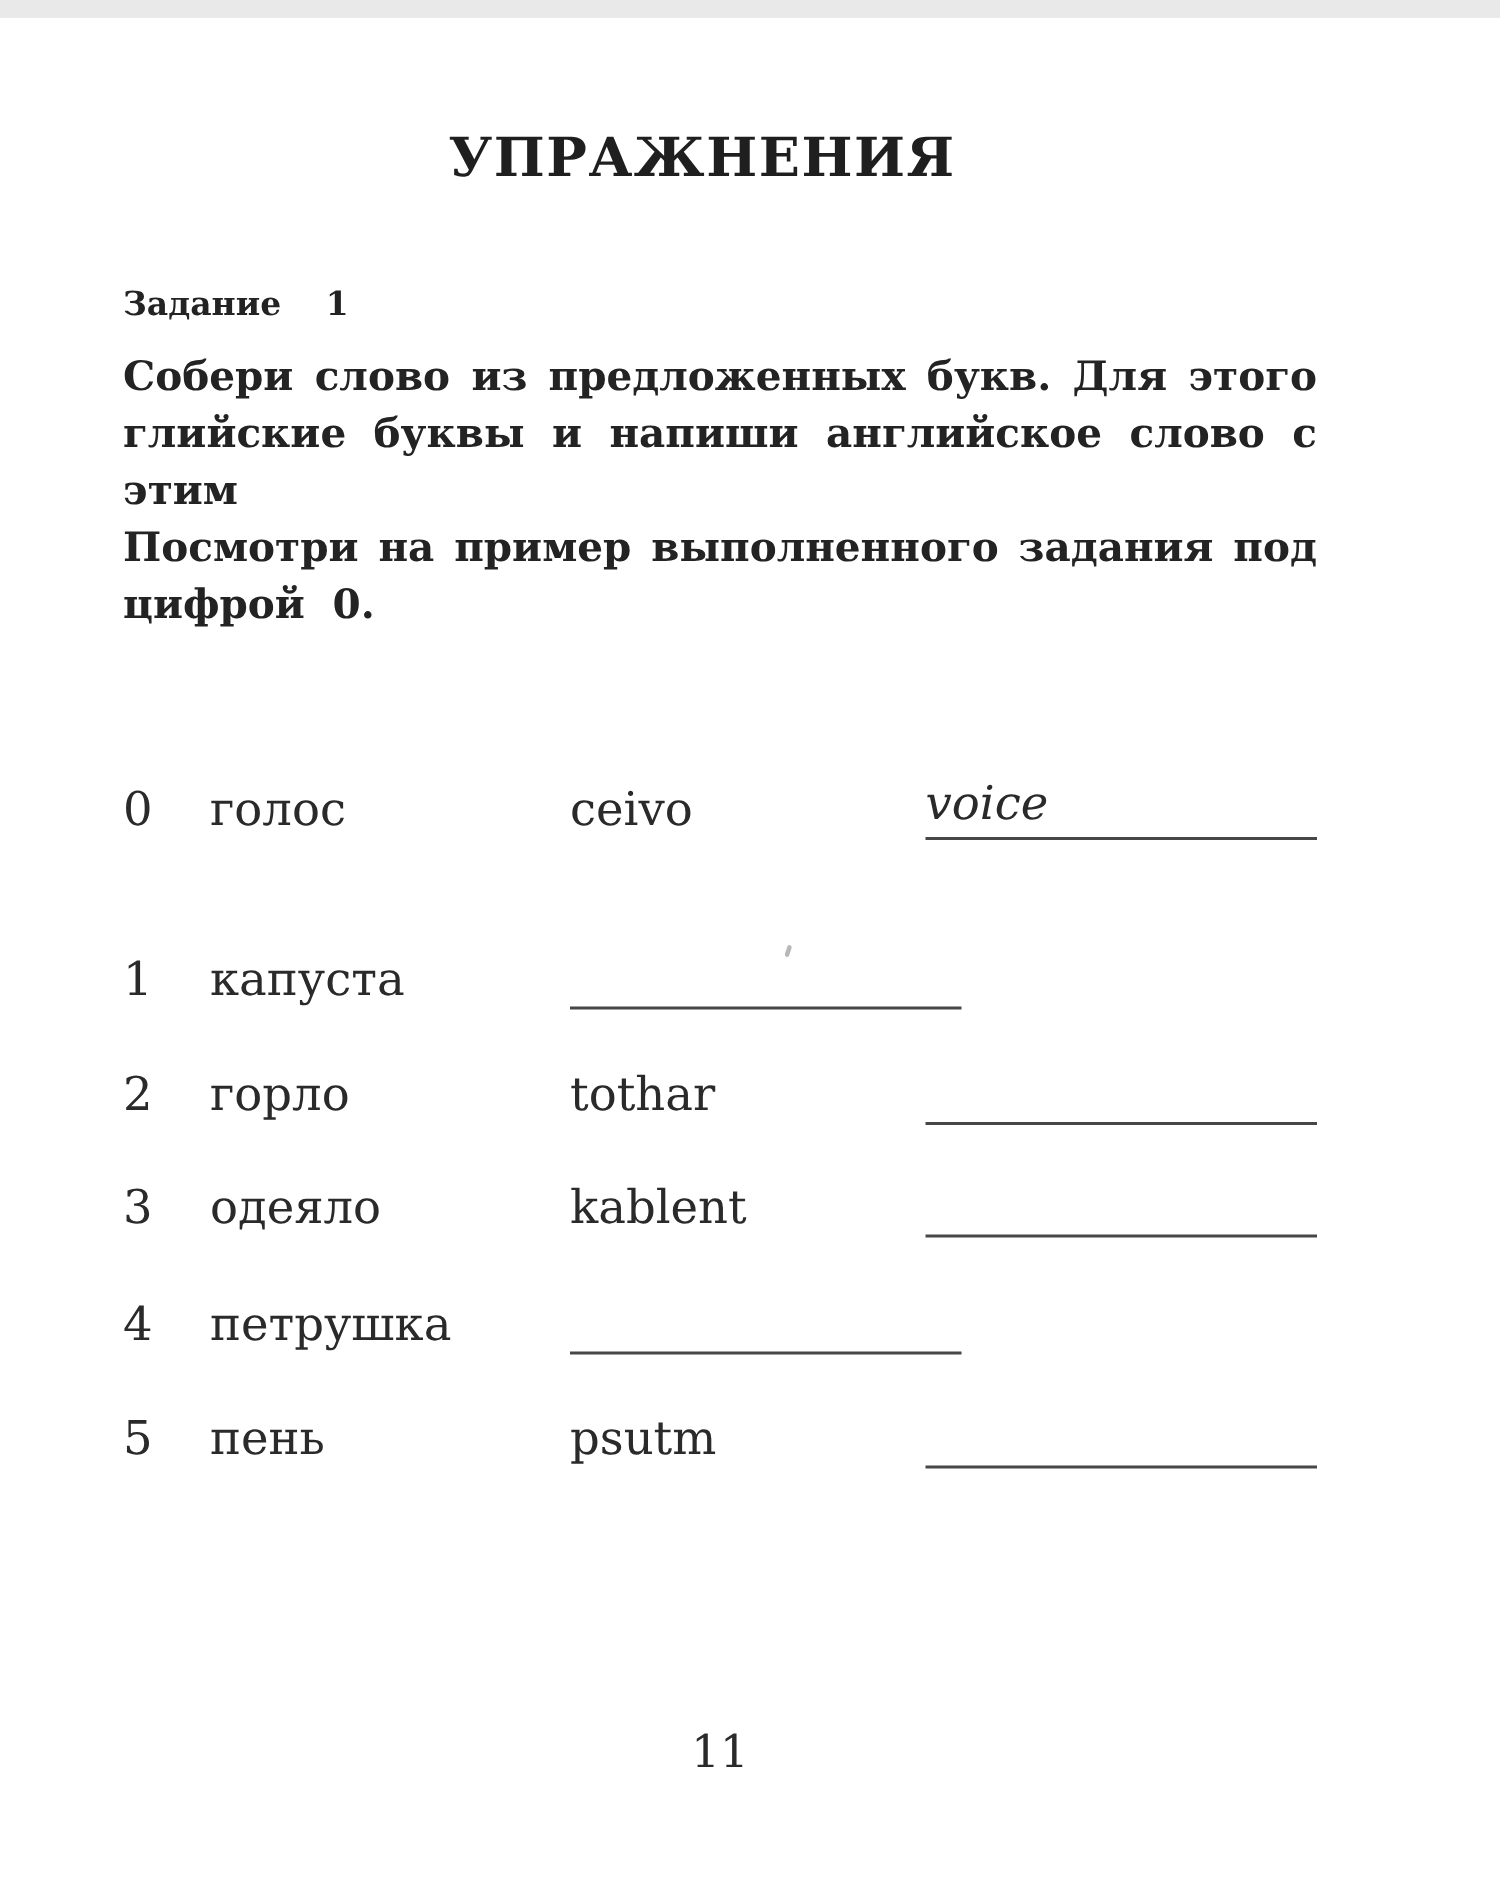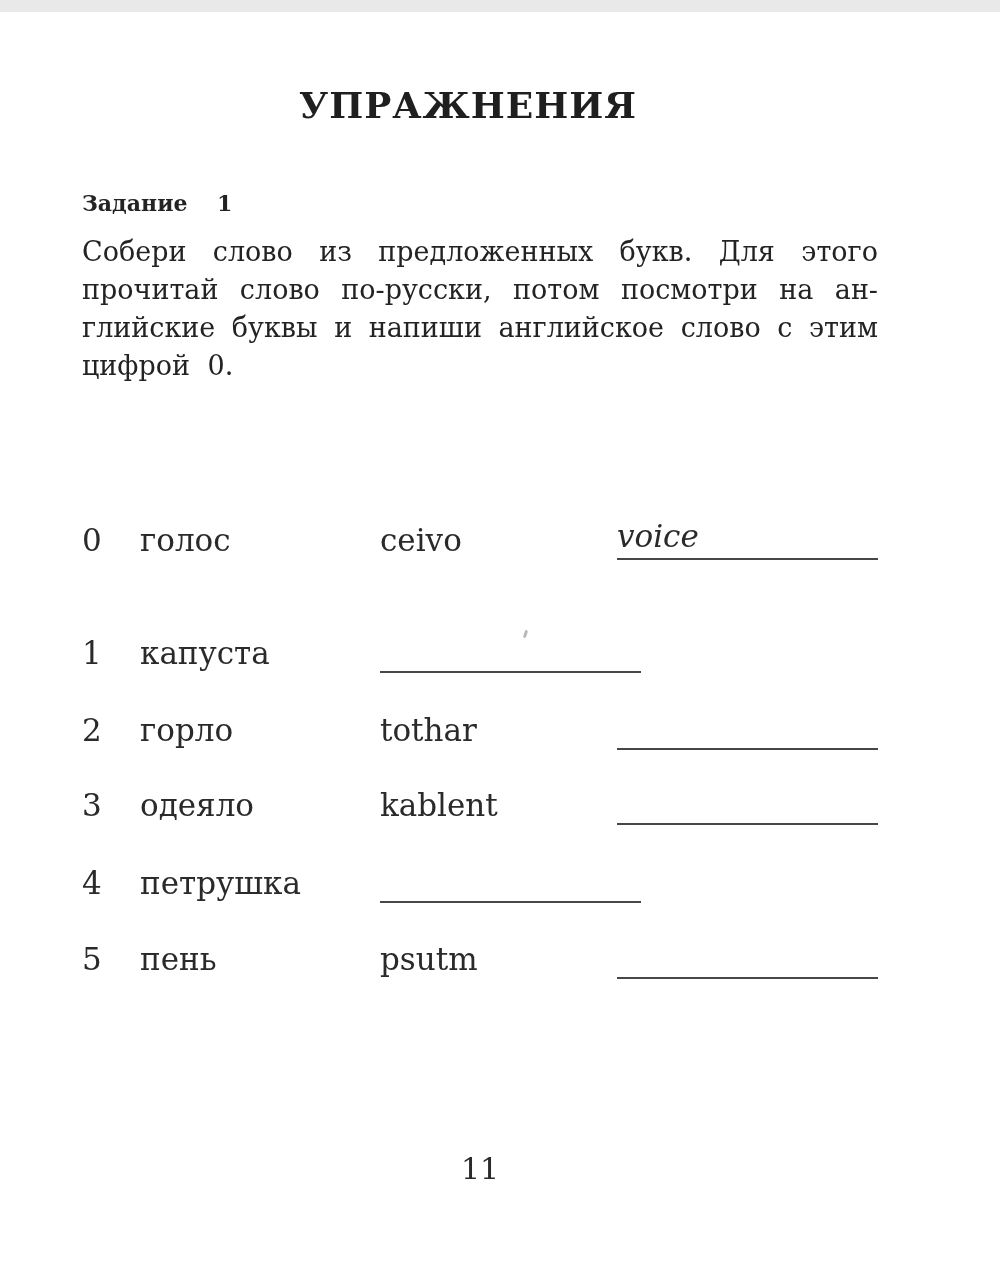--- a/index.html
+++ b/index.html
@@ -32,21 +32,21 @@
     font-weight: bold;
     word-spacing: 22px;
     color: #232323;
   }
   .instructions {
     position: absolute;
     left: 82px;
     top: 221px;
     width: 796px;
     font-size: 27px;
-    font-weight: normal;
+    font-weight: bold;
     line-height: 38px;
     color: #232323;
   }
   .instr-line {
     text-align: justify;
     text-align-last: justify;
   }
   .instr-line.last {
     text-align-last: left;
     word-spacing: 9px;
@@ -103,22 +103,22 @@
 <body>
 
 <div class="page">
 
   <div class="title">УПРАЖНЕНИЯ</div>
 
   <div class="task-heading">Задание 1</div>
 
   <div class="instructions">
     <div class="instr-line">Собери слово из предложенных букв. Для этого</div>
-    <div class="instr-line">прочитай слово по-русски, потом посмотри на ан-</div>
     <div class="instr-line">глийские буквы и напиши английское слово с этим</div>
+    <div class="instr-line">Посмотри на пример выполненного задания под</div>
     <div class="instr-line last">цифрой 0.</div>
   </div>
 
   <div class="scan-speck"></div>
 
   <div class="ex-row row-0">
     <div class="cell-num">0</div>
     <div class="cell-rus">голос</div>
     <div class="cell-eng">ceivo</div>
     <div class="cell-ans">voice</div>

